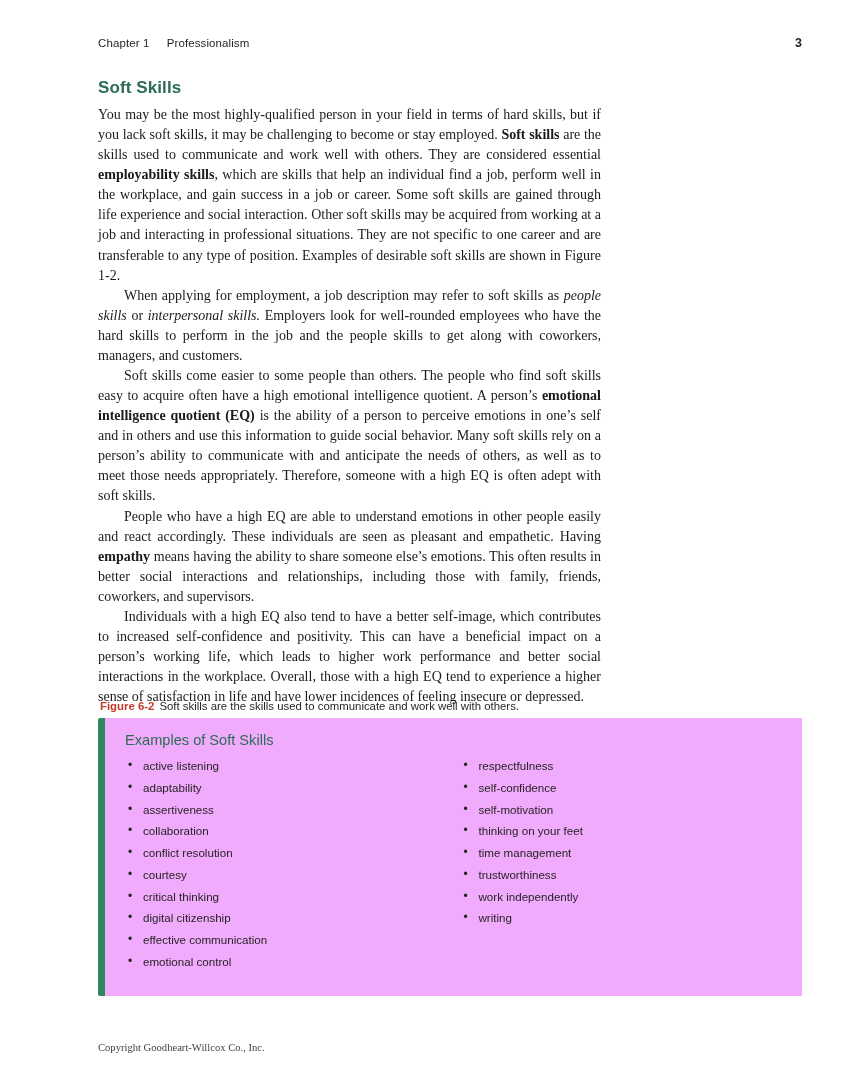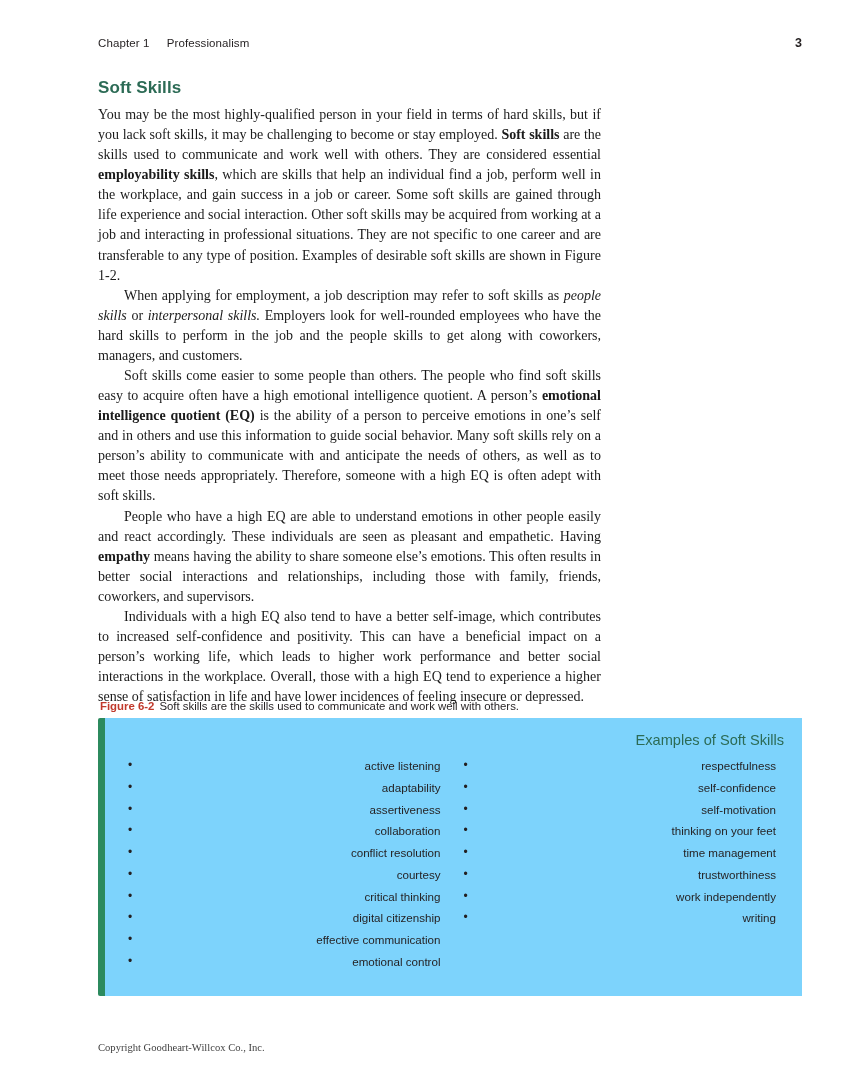--- a/index.html
+++ b/index.html
@@ -86,27 +86,26 @@
     color: #231f20;
     margin: 0 0 6px 2px;
   }
   .figure-caption .fignum {
     color: #c0392b;
     font-weight: bold;
     margin-right: 5px;
   }
   .figure-box {
     position: relative;
-    background: #7dd3fc;
+    background: #f0abfc;
     border-left: 7px solid #2c8a5e;
     border-radius: 2px 0 0 2px;
     padding: 14px 18px 18px 20px;
     min-height: 228px;
     box-sizing: border-box;
-    text-align: right;
   }
   .figure-box::before {
     
     content: "";
     position: absolute;
     left: 0; top: 0; bottom: 0;
     width: 0px;
   }
   .figure-title {
     font-family: "Liberation Sans", sans-serif;

